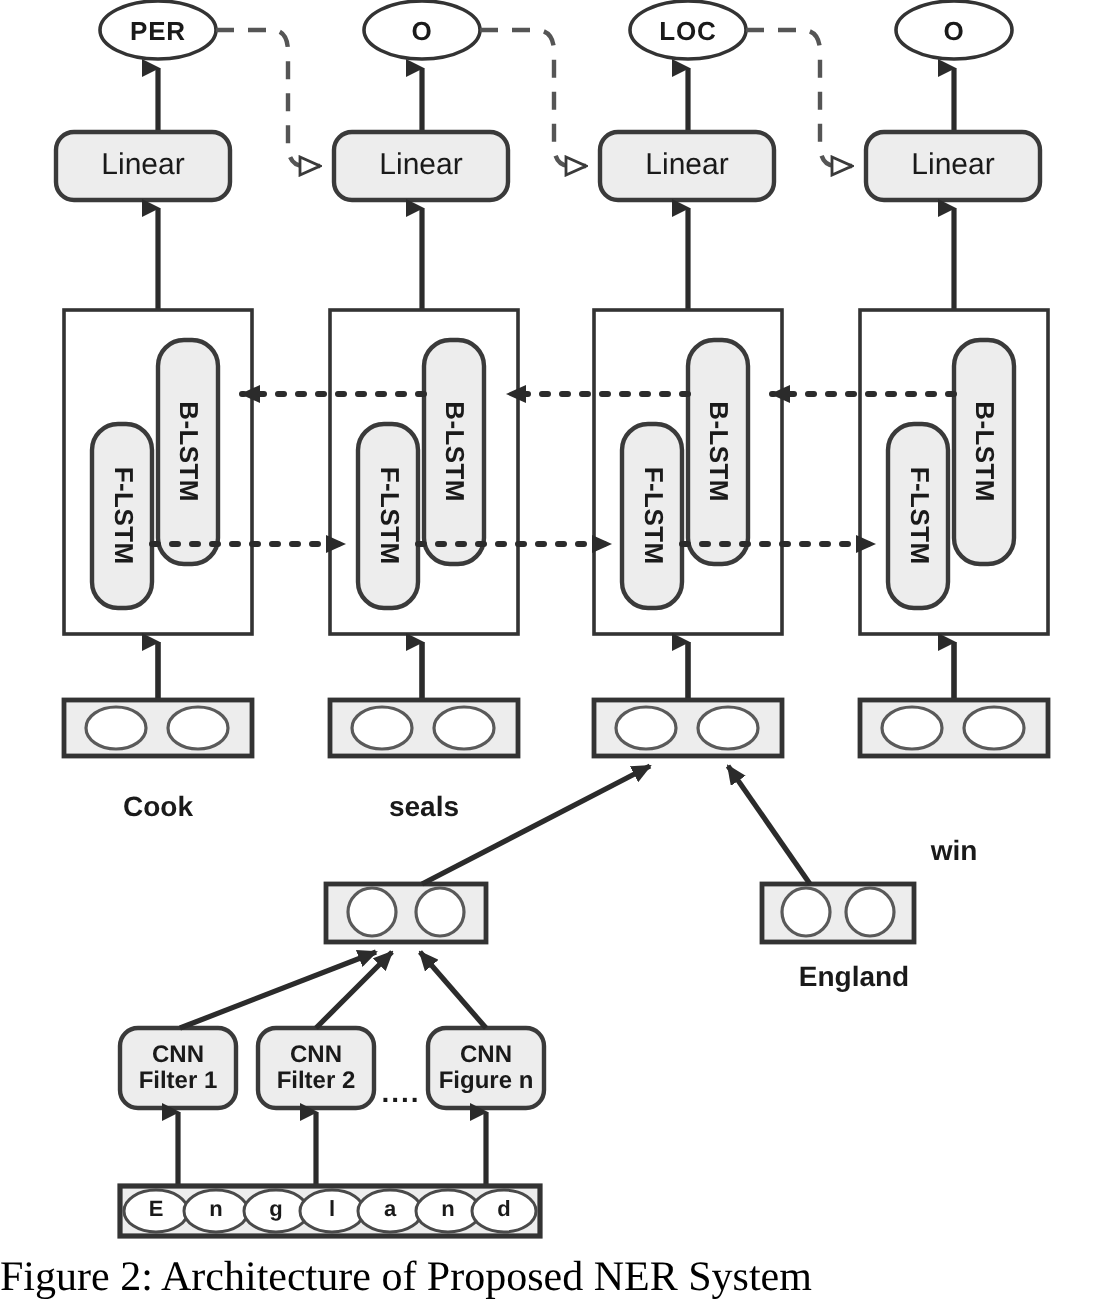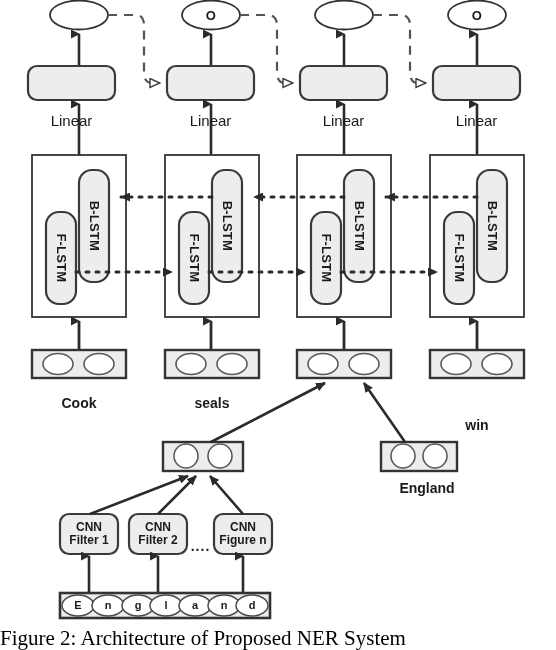--- a/index.html
+++ b/index.html
@@ -36,21 +36,20 @@
     line-height: 1.05;
   }
   .tag-label {
     font-size: 13px;
     font-weight: bold;
     letter-spacing: 0.4px;
   }
   .linear-label {
     font-size: 15px;
     font-weight: normal;
-    margin-top: 38px;
   }
   .lstm-label {
     font-size: 13px;
     font-weight: bold;
     letter-spacing: 0.2px;
     transform: rotate(90deg);
     white-space: nowrap;
   }
   .word-label {
     font-size: 14px;
@@ -201,21 +200,23 @@
       <ellipse cx="78" cy="605.5" rx="16" ry="10.5" fill="#ffffff" stroke="#4a4a4a" stroke-width="1.5"></ellipse>
       <ellipse cx="108" cy="605.5" rx="16" ry="10.5" fill="#ffffff" stroke="#4a4a4a" stroke-width="1.5"></ellipse>
       <ellipse cx="138" cy="605.5" rx="16" ry="10.5" fill="#ffffff" stroke="#4a4a4a" stroke-width="1.5"></ellipse>
       <ellipse cx="166" cy="605.5" rx="16" ry="10.5" fill="#ffffff" stroke="#4a4a4a" stroke-width="1.5"></ellipse>
       <ellipse cx="195" cy="605.5" rx="16" ry="10.5" fill="#ffffff" stroke="#4a4a4a" stroke-width="1.5"></ellipse>
       <ellipse cx="224" cy="605.5" rx="16" ry="10.5" fill="#ffffff" stroke="#4a4a4a" stroke-width="1.5"></ellipse>
       <ellipse cx="252" cy="605.5" rx="16" ry="10.5" fill="#ffffff" stroke="#4a4a4a" stroke-width="1.5"></ellipse>
     </g>
   </svg>
 
+  <div class="node-label tag-label" style="left:50px;  top:2px; width:58px; height:27px;">PER</div>
   <div class="node-label tag-label" style="left:182px; top:2px; width:58px; height:27px;">O</div>
+  <div class="node-label tag-label" style="left:315px; top:2px; width:58px; height:27px;">LOC</div>
   <div class="node-label tag-label" style="left:448px; top:2px; width:58px; height:27px;">O</div>
 
   <div class="node-label linear-label" style="left:28px;  top:66px; width:87px; height:34px;">Linear</div>
   <div class="node-label linear-label" style="left:167px; top:66px; width:87px; height:34px;">Linear</div>
   <div class="node-label linear-label" style="left:300px; top:66px; width:87px; height:34px;">Linear</div>
   <div class="node-label linear-label" style="left:433px; top:66px; width:87px; height:34px;">Linear</div>
 
   <div class="node-label" style="left:79px;  top:170px; width:30px; height:112px;">
     <span class="lstm-label">B-LSTM</span>
   </div>

